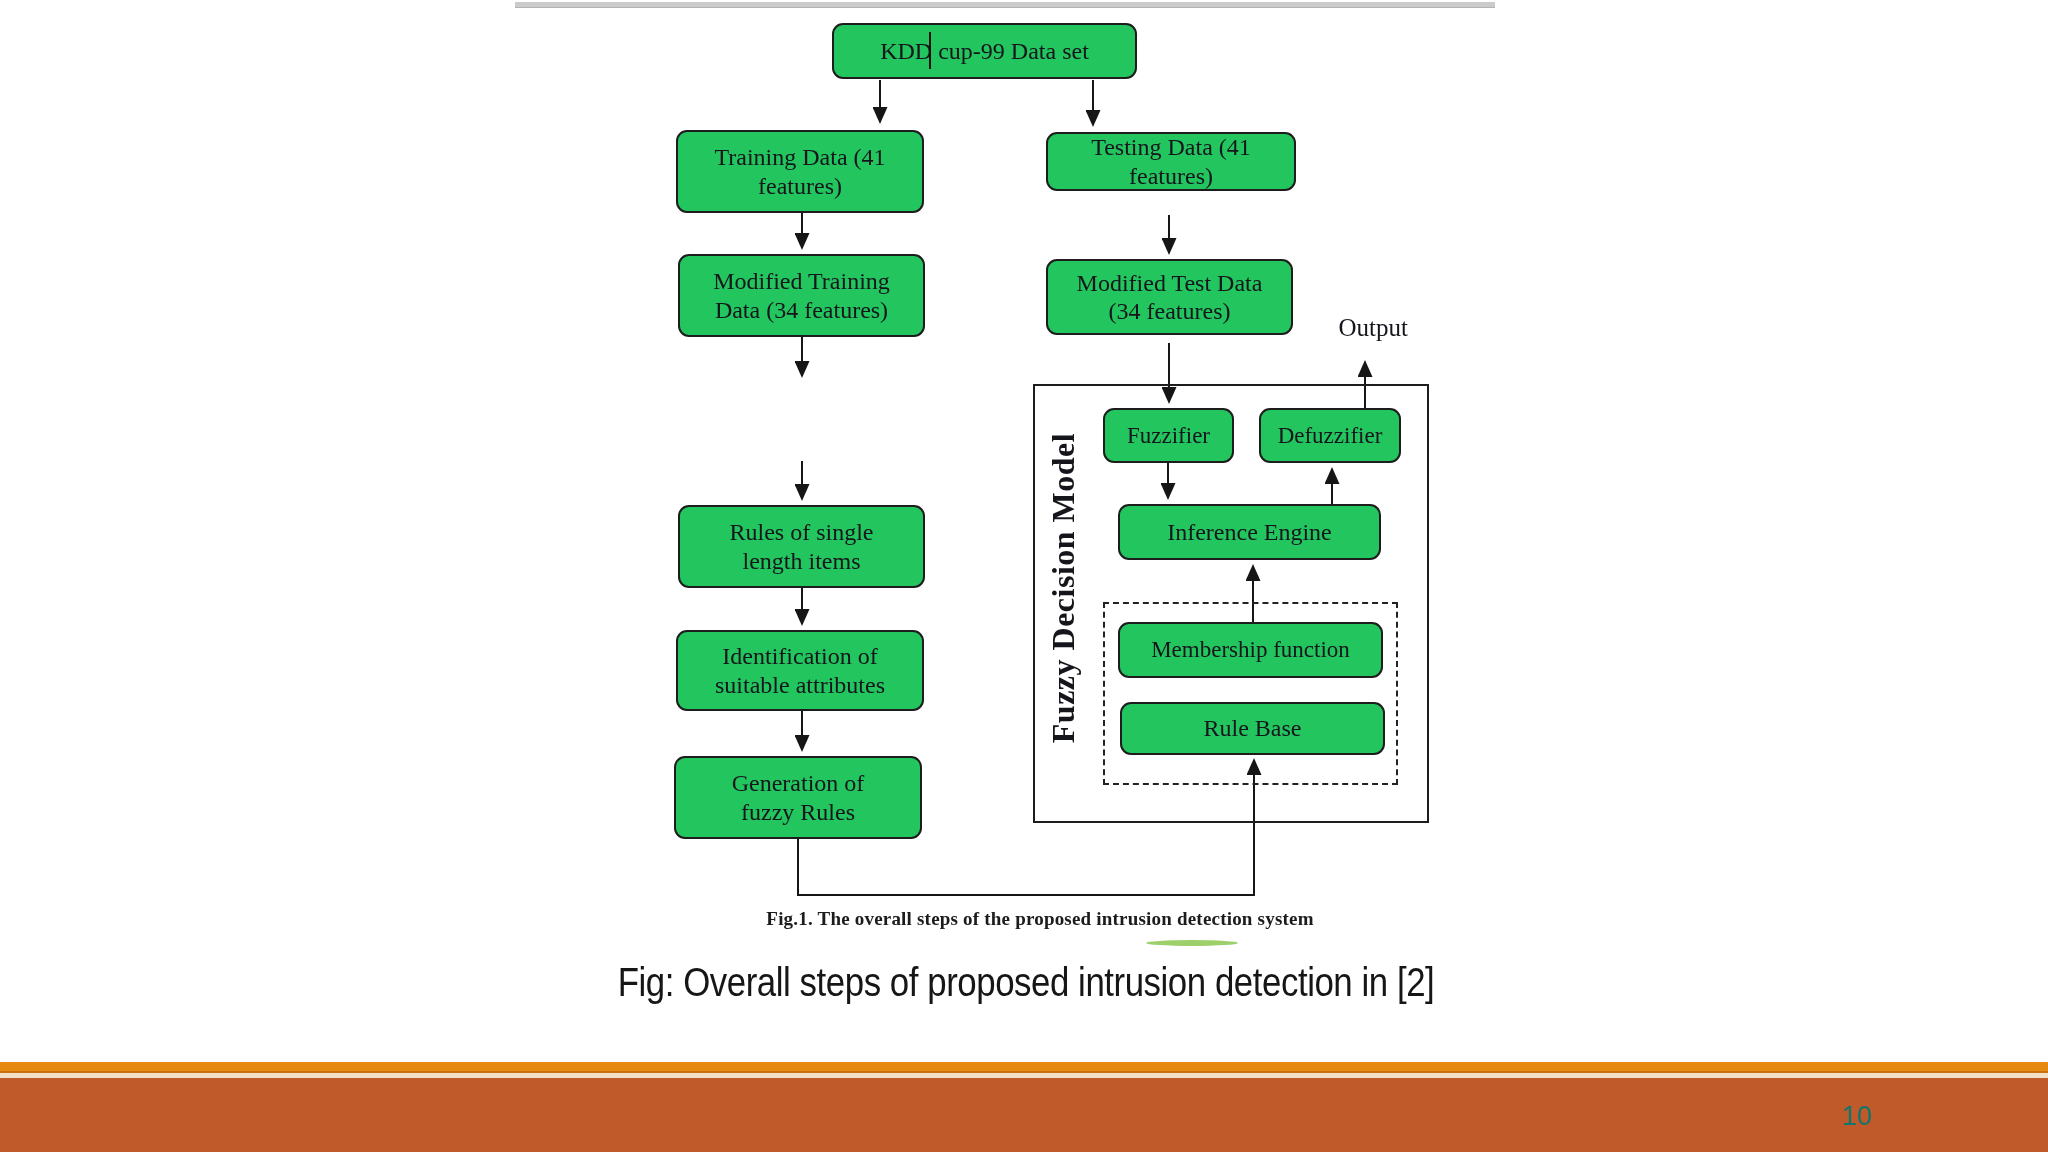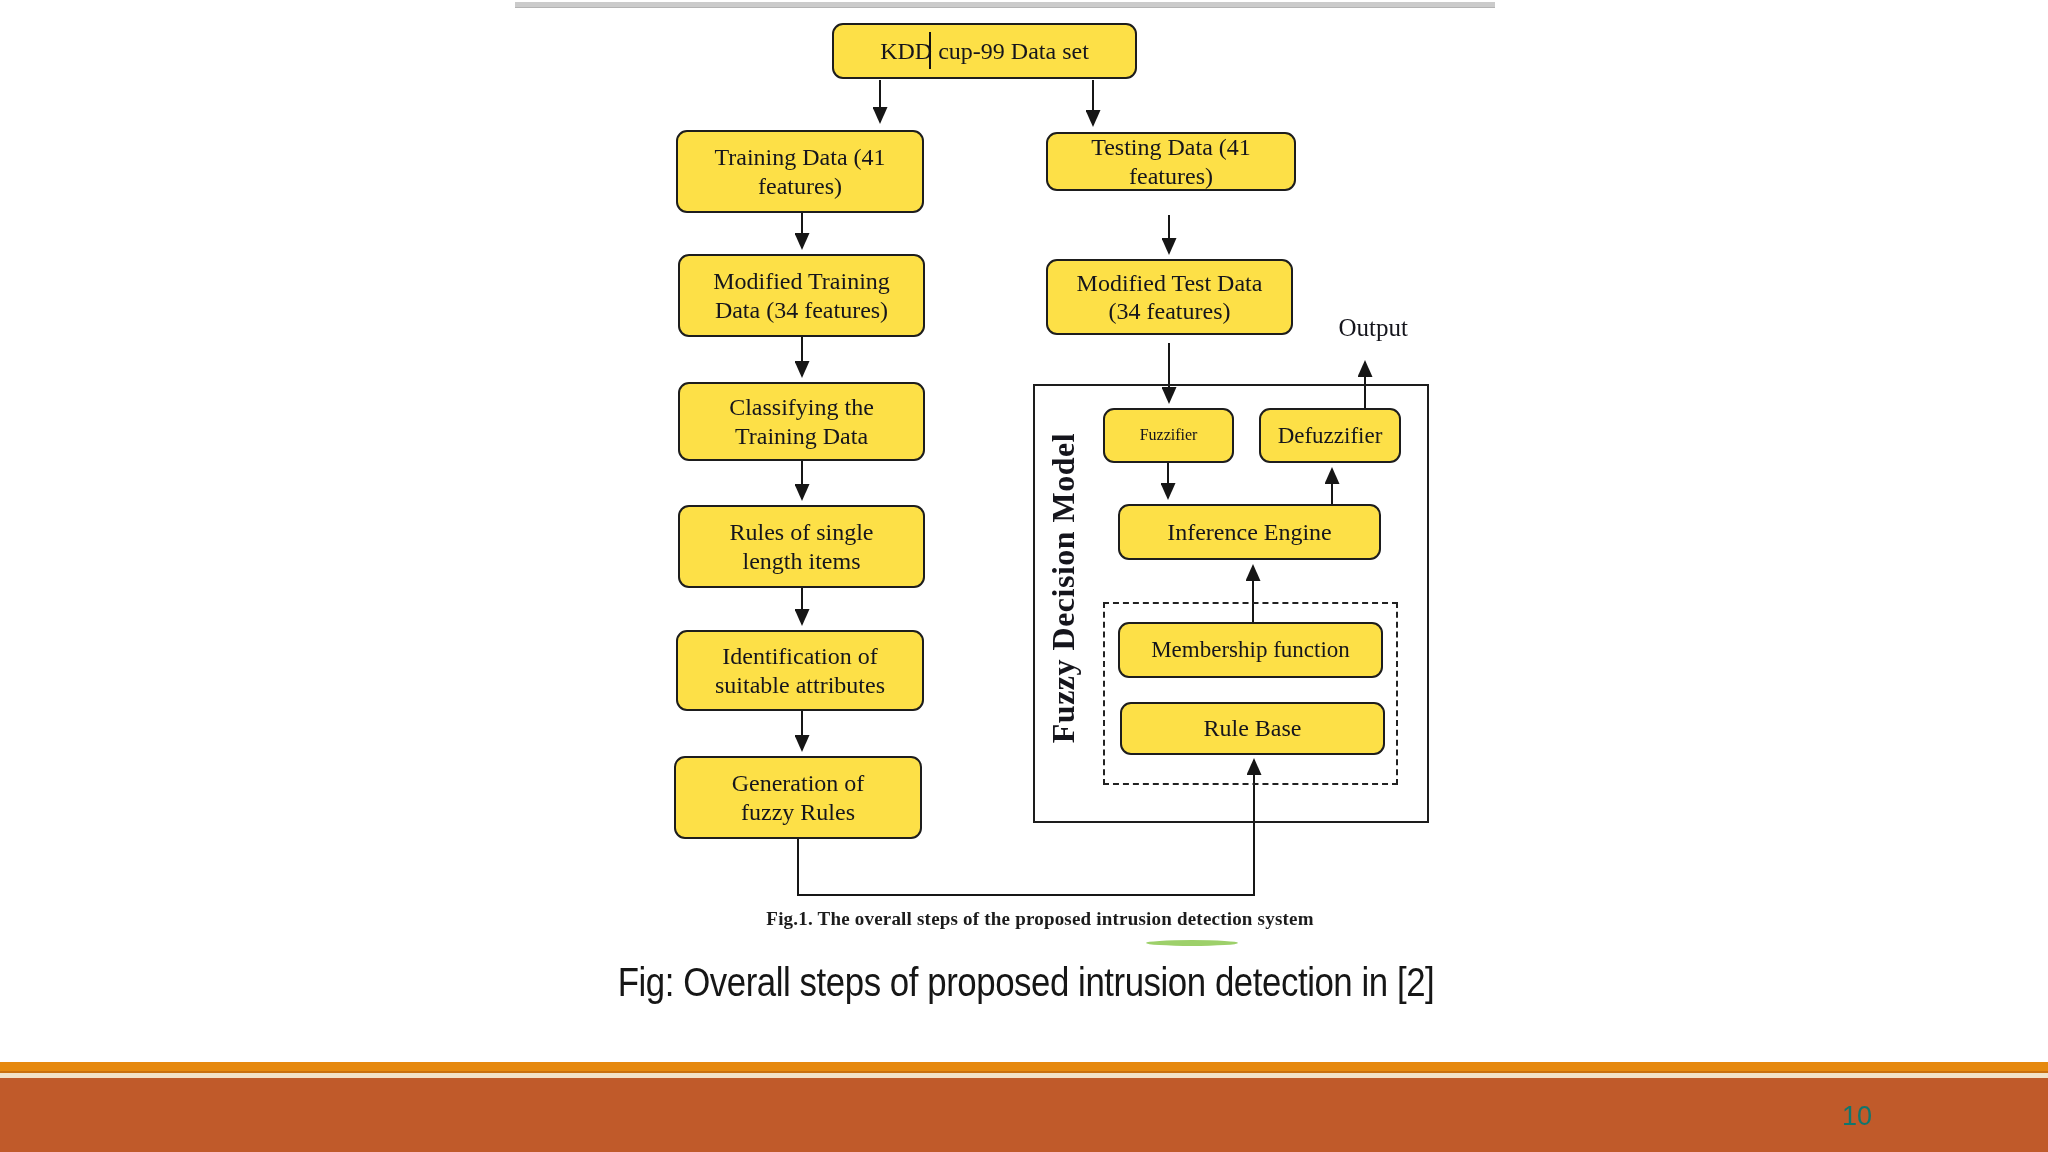--- a/index.html
+++ b/index.html
@@ -7,21 +7,21 @@
     position:relative;width:2048px;height:1152px;overflow:hidden;
     background:#ffffff;font-family:"Liberation Serif", serif;color:#15151c;
   }
   .top-rule{
     position:absolute;left:515px;top:2px;width:980px;height:5px;
     background:#cbcbcb;border-bottom:1px solid #b3b3b3;
   }
   svg.connectors{position:absolute;left:0;top:0;z-index:1;}
   .node{
     position:absolute;z-index:3;box-sizing:border-box;
-    background:#fde047;border:2px solid #1d1d1d;border-radius:11px;
+    background:#22c55e;border:2px solid #1d1d1d;border-radius:11px;
     display:flex;align-items:center;justify-content:center;text-align:center;
     font-size:24px;line-height:1.18;white-space:pre-line;
   }
   .group-box{
     position:absolute;z-index:2;box-sizing:border-box;
     border:2px solid #1d1d1d;background:transparent;
   }
   .dashed-box{
     position:absolute;z-index:2;box-sizing:border-box;
     border:2px dashed #222;background:transparent;
@@ -106,35 +106,33 @@
   <div class="dashed-box" style="left:1103px;top:602px;width:295px;height:183px"></div>
   <div class="rot-label">Fuzzy Decision Model</div>
 
   <div class="node" style="left:832px;top:23px;width:305px;height:56px">KDD cup-99 Data set</div>
   <div class="text-cursor"></div>
 
   <div class="node" style="left:676px;top:130px;width:248px;height:83px">Training Data (41
 features)</div>
   <div class="node" style="left:678px;top:254px;width:247px;height:83px">Modified Training
 Data (34 features)</div>
-  <div class="node" style="left:678px;top:382px;width:247px;height:79px">Classifying the
-Training Data</div>
   <div class="node" style="left:678px;top:505px;width:247px;height:83px">Rules of single
 length items</div>
   <div class="node" style="left:676px;top:630px;width:248px;height:81px">Identification of
 suitable attributes</div>
   <div class="node" style="left:674px;top:756px;width:248px;height:83px">Generation of
 fuzzy Rules</div>
 
   <div class="node" style="left:1046px;top:132px;width:250px;height:59px">Testing Data (41
 features)</div>
   <div class="node" style="left:1046px;top:259px;width:247px;height:76px">Modified Test Data
 (34 features)</div>
 
-  <div class="node" style="left:1103px;top:408px;width:131px;height:55px;font-size:16px">Fuzzifier</div>
+  <div class="node" style="left:1103px;top:408px;width:131px;height:55px;font-size:23px">Fuzzifier</div>
   <div class="node" style="left:1259px;top:408px;width:142px;height:55px;font-size:23px">Defuzzifier</div>
   <div class="node" style="left:1118px;top:504px;width:263px;height:56px">Inference Engine</div>
   <div class="node" style="left:1118px;top:622px;width:265px;height:56px;font-size:23px">Membership function</div>
   <div class="node" style="left:1120px;top:702px;width:265px;height:53px">Rule Base</div>
 
   <div class="output-label">Output</div>
 
   <div class="fig-caption">Fig.1. The overall steps of the proposed intrusion detection system</div>
   <div class="green-mark"></div>
   <div class="slide-caption">Fig: Overall steps of proposed intrusion detection in [2]</div>

